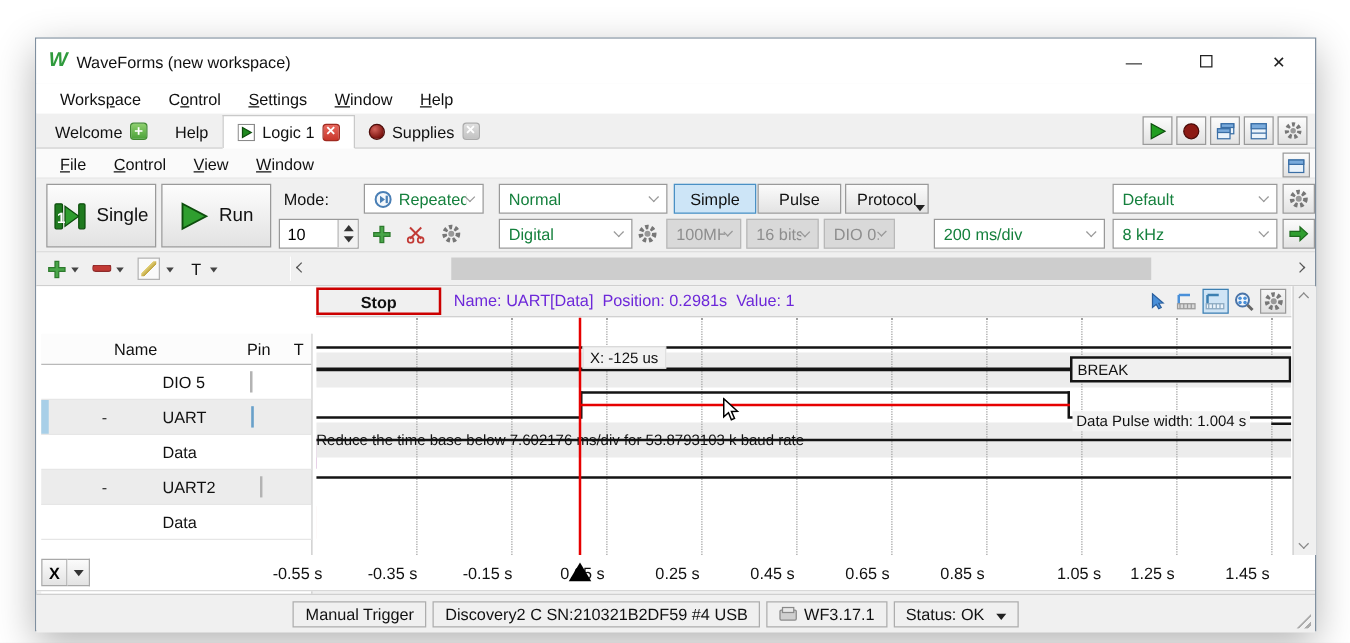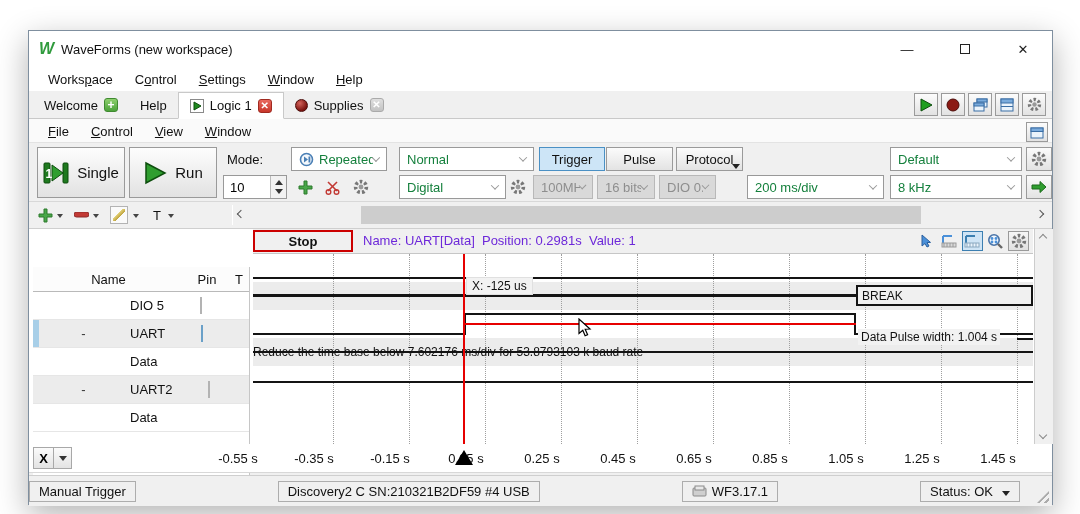--- a/index.html
+++ b/index.html
@@ -106,21 +106,21 @@
   .vs-dn { position:absolute; left:5px; bottom:6px; }
 
   
   .axis { position:absolute; left:0; right:0; top:413px; height:29px; background:#fff; border-bottom:1px solid #d8d8d8; }
   .xbtn { position:absolute; left:4px; top:3px; width:21px; height:22px; border:1px solid #a8a8a8; background:linear-gradient(#fbfbfb,#e3e3e3); font-weight:bold; font-size:13px; display:flex; align-items:center; justify-content:center; }
   .xbtn2 { position:absolute; left:25px; top:3px; width:18px; height:22px; border:1px solid #a8a8a8; border-left:none; background:linear-gradient(#fbfbfb,#e3e3e3); display:flex; align-items:center; justify-content:center; }
   .tick { position:absolute; top:7px; width:70px; text-align:center; font-size:13px; color:#111; }
   .trig-mark { position:absolute; left:426px; top:6px; width:0; height:0; border-left:9px solid transparent; border-right:9px solid transparent; border-bottom:15px solid #000; }
 
   
-  .statusbar { position:absolute; left:0; right:0; top:444px; height:31px; background:#f0f0f0; border-top:1px solid #cfcfcf; display:flex; align-items:center; justify-content:space-between; gap:5px; padding-right:32px; }
+  .statusbar { position:absolute; left:0; right:0; top:444px; height:31px; background:#f0f0f0; border-top:1px solid #cfcfcf; display:flex; align-items:center; justify-content:center; gap:5px; padding-right:32px; }
   .sbtn { height:21px; border:1px solid #adadad; background:#f0f0f0; font-size:13px; color:#111; display:flex; align-items:center; padding:0 9px; gap:5px; }
   .sb-caret { width:0; height:0; border-left:4px solid transparent; border-right:4px solid transparent; border-top:5px solid #222; margin-left:4px; margin-top:4px; }
   .grip { position:absolute; right:3px; bottom:3px; width:12px; height:12px;
           background-image:repeating-linear-gradient(135deg, transparent 0 3px, #ababab 3px 5px); clip-path:polygon(100% 0, 100% 100%, 0 100%); }
 </style>
 </head>
 <body>
 
 <div class="window">
 
@@ -269,21 +269,21 @@
         <svg width="16" height="16">
           <circle cx="8" cy="8" r="5.4" fill="none" stroke="#777" stroke-width="3.6" stroke-dasharray="2.6 2.1"></circle>
           <circle cx="8" cy="8" r="2.4" fill="#999"></circle>
         </svg>
       </div>
 
     <div class="dd" style="left:370px;top:4px;width:135px;">
       <span>Normal</span>
       <span class="chv gray"></span>
     </div>
-    <div class="tbtn blue" style="left:510px;top:4px;width:66px;">Trigger</div>
+    <div class="tbtn blue" style="left:510px;top:4px;width:66px;">Simple</div>
     <div class="tbtn" style="left:577px;top:4px;width:67px;">Pulse</div>
     <div class="tbtn" style="left:647px;top:4px;width:67px;">
       <span>Protocol</span>
       <span class="corner-caret"></span>
     </div>
 
     <div class="dd" style="left:370px;top:32px;width:107px;">
       <span>Digital</span>
       <span class="chv gray"></span>
     </div>
@@ -525,21 +525,21 @@
         <span class="tri-down"></span>
       </div>
     <span class="tick" style="left:174px;">-0.55 s</span>
     <span class="tick" style="left:250px;">-0.35 s</span>
     <span class="tick" style="left:326px;">-0.15 s</span>
     <span class="tick" style="left:402px;">0.05 s</span>
     <span class="tick" style="left:478px;">0.25 s</span>
     <span class="tick" style="left:554px;">0.45 s</span>
     <span class="tick" style="left:630px;">0.65 s</span>
     <span class="tick" style="left:706px;">0.85 s</span>
-    <span class="tick" style="left:782px;">1.05 s</span>
+    <span class="tick" style="left:782px;text-align:right;">1.05 s</span>
     <span class="tick" style="left:858px;">1.25 s</span>
     <span class="tick" style="left:934px;">1.45 s</span>
     <div class="trig-mark"></div>
   </div>
 
   <div class="statusbar">
     <div class="sbtn">Manual Trigger</div>
     <div class="sbtn">Discovery2 C SN:210321B2DF59 #4 USB</div>
     <div class="sbtn">
       <svg width="15" height="12">

